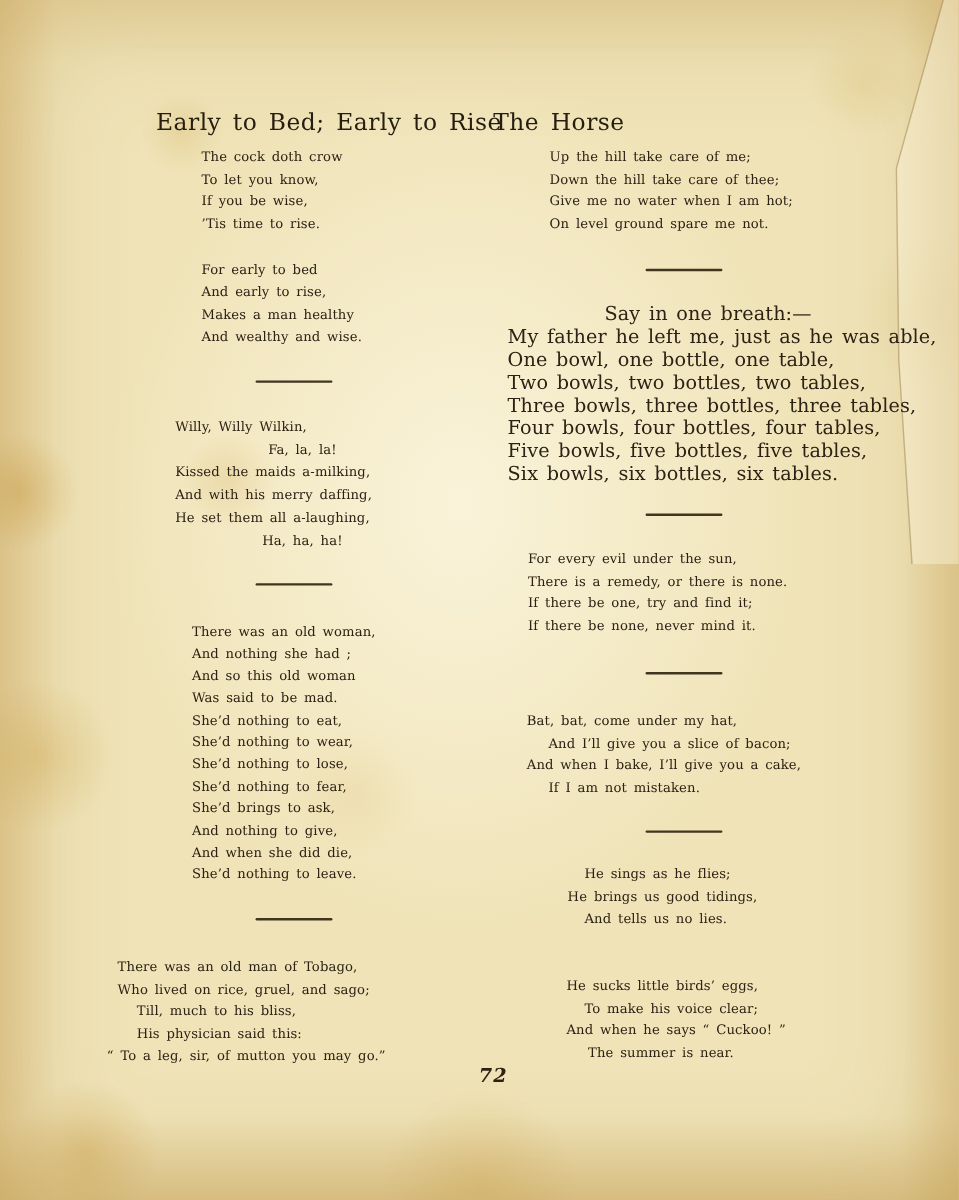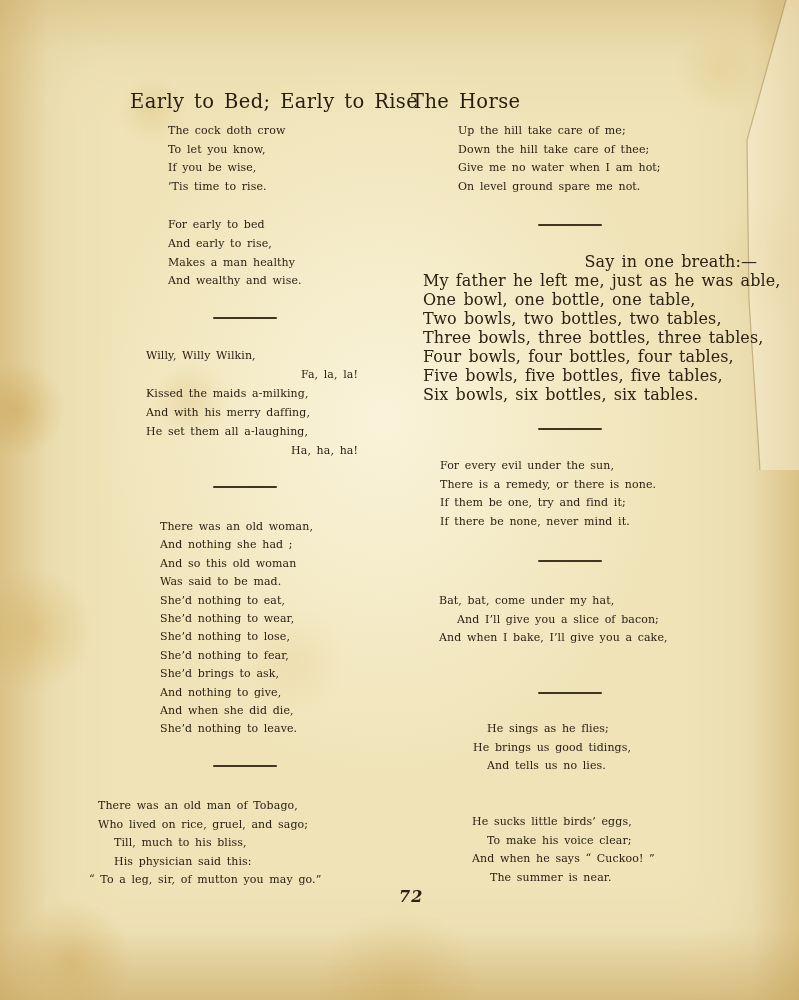--- a/index.html
+++ b/index.html
@@ -28,21 +28,21 @@
   }
   .crease{position:absolute;top:0;left:0;pointer-events:none;}
   .title{
     position:absolute;margin:0;
     font-size:19.5px;font-weight:normal;line-height:24px;
     letter-spacing:0.4px;word-spacing:3px;white-space:nowrap;
     color:#251d10;
   }
   .stanza{position:absolute;font-size:11px;}
   .line{white-space:nowrap;word-spacing:2px;letter-spacing:0.1px;}
-  .center{text-align:right;}
+  .center{text-align:center;}
   .rule{position:absolute;width:64px;height:2px;background:#40351f;border-radius:1px;}
   .pageno{position:absolute;left:399px;top:887px;font-size:16px;font-weight:bold;letter-spacing:1px;font-style:italic;}
 </style>
 </head>
 <body>
 
 <div class="page">
 
   <svg class="crease" width="799" height="1000" viewBox="0 0 799 1000">
     <path d="M 786,0 L 747,140 L 749,300 L 760,470 L 799,470 L 799,0 Z" fill="rgba(250,243,219,0.45)"></path>
@@ -125,30 +125,31 @@
     <div class="line">Four bowls, four bottles, four tables,</div>
     <div class="line">Five bowls, five bottles, five tables,</div>
     <div class="line">Six bowls, six bottles, six tables.</div>
   </div>
 
   <div class="rule" style="left:538px;top:428px"></div>
 
   <div class="stanza" style="left:440px;top:457px;line-height:18.7px">
     <div class="line">For every evil under the sun,</div>
     <div class="line">There is a remedy, or there is none.</div>
-    <div class="line">If them be one, try and find it;</div>
+    <div class="line">If there be one, try and find it;</div>
     <div class="line">If there be none, never mind it.</div>
   </div>
 
   <div class="rule" style="left:538px;top:560px"></div>
 
   <div class="stanza" style="left:439px;top:592px;line-height:18.7px">
     <div class="line">Bat, bat, come under my hat,</div>
     <div class="line" style="padding-left:18px">And I’ll give you a slice of bacon;</div>
     <div class="line">And when I bake, I’ll give you a cake,</div>
+    <div class="line" style="padding-left:18px">If I am not mistaken.</div>
   </div>
 
   <div class="rule" style="left:538px;top:692px"></div>
 
   <div class="stanza" style="left:473px;top:720px;line-height:18.7px">
     <div class="line" style="padding-left:14px">He sings as he flies;</div>
     <div class="line">He brings us good tidings,</div>
     <div class="line" style="padding-left:14px">And tells us no lies.</div>
   </div>
 

